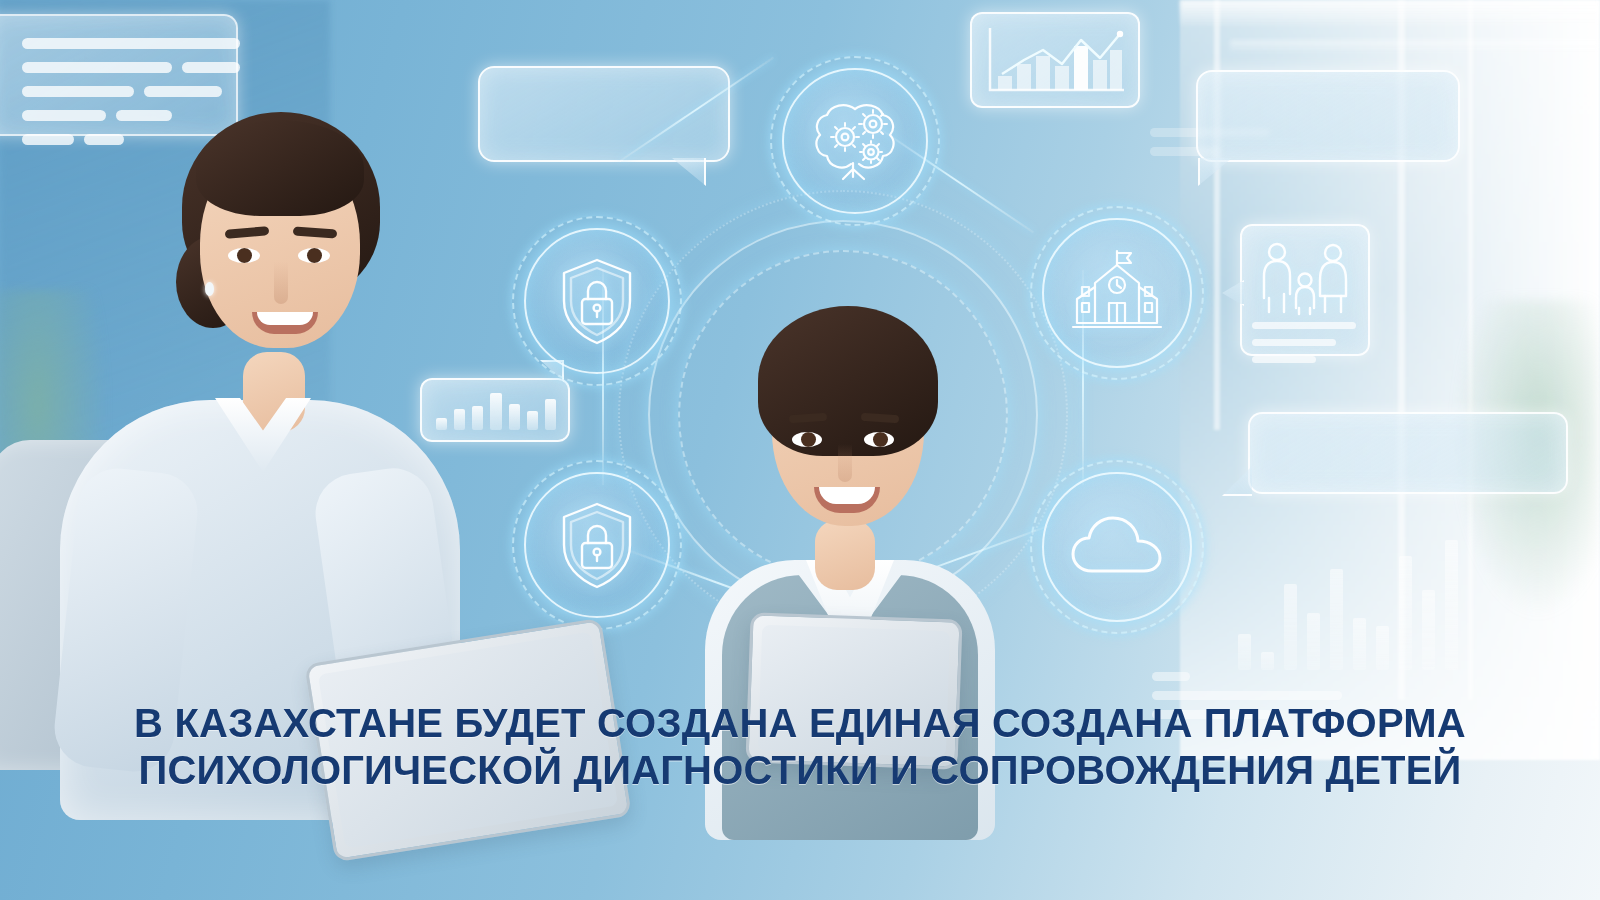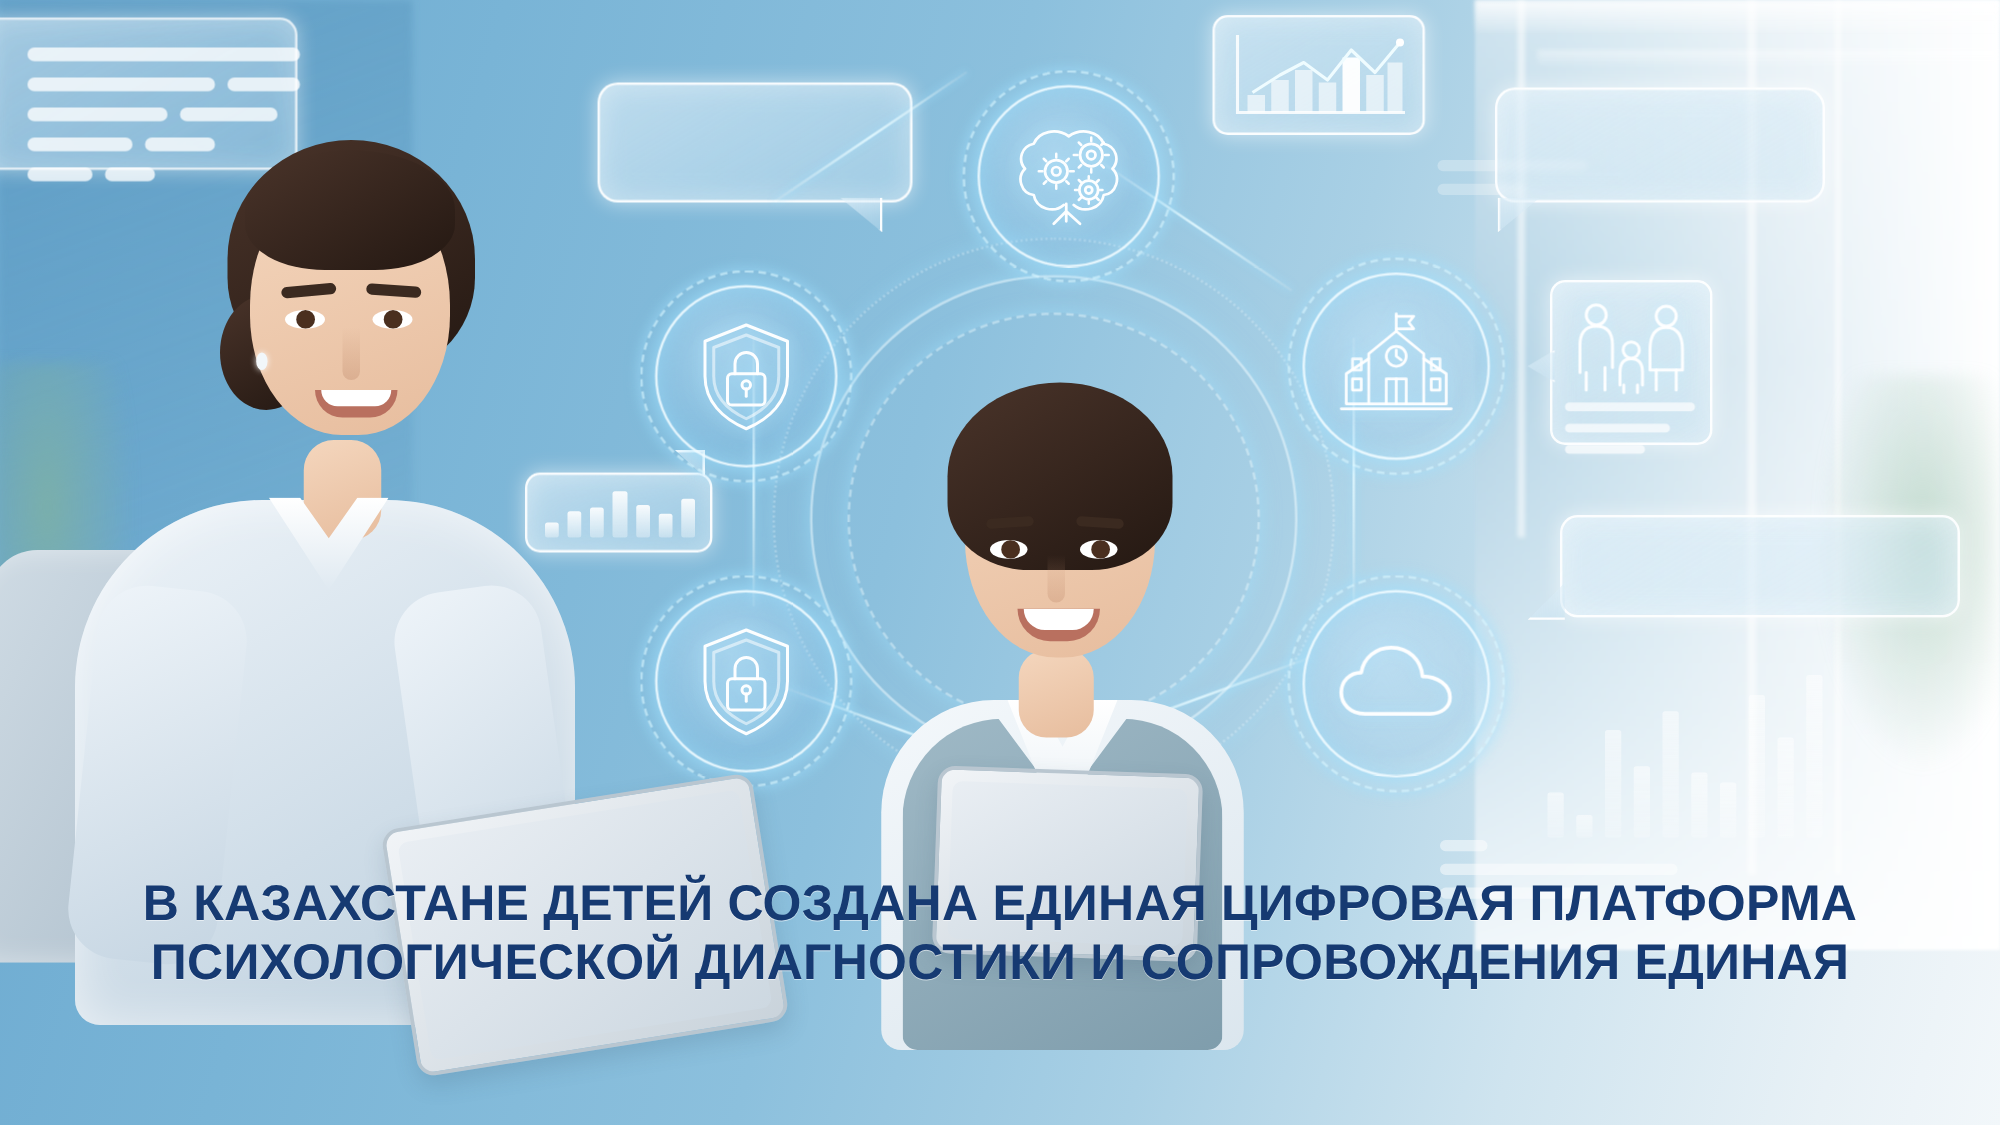--- a/index.html
+++ b/index.html
@@ -456,17 +456,17 @@
     </div>
     <div class="hand skin" style="left:752px;top:650px;width:72px;height:98px;"></div>
     <div class="hand skin" style="left:884px;top:650px;width:72px;height:98px;"></div>
   </div>
 
   <div class="tablet" style="left:748px;top:616px;width:212px;height:150px;transform:rotate(2deg);">
     <div class="screen"></div>
   </div>
 
   <div class="headline">
-    <span class="l">В КАЗАХСТАНЕ ДЕТЕЙ СОЗДАНА ЕДИНАЯ ЦИФРОВАЯ ПЛАТФОРМА</span>
-    <span class="l">ПСИХОЛОГИЧЕСКОЙ ДИАГНОСТИКИ И СОПРОВОЖДЕНИЯ ЕДИНАЯ</span>
+    <span class="l">В КАЗАХСТАНЕ БУДЕТ СОЗДАНА ЕДИНАЯ СОЗДАНА ПЛАТФОРМА</span>
+    <span class="l">ПСИХОЛОГИЧЕСКОЙ ДИАГНОСТИКИ И СОПРОВОЖДЕНИЯ ДЕТЕЙ</span>
   </div>
 
 </div>
 
 </body></html>

